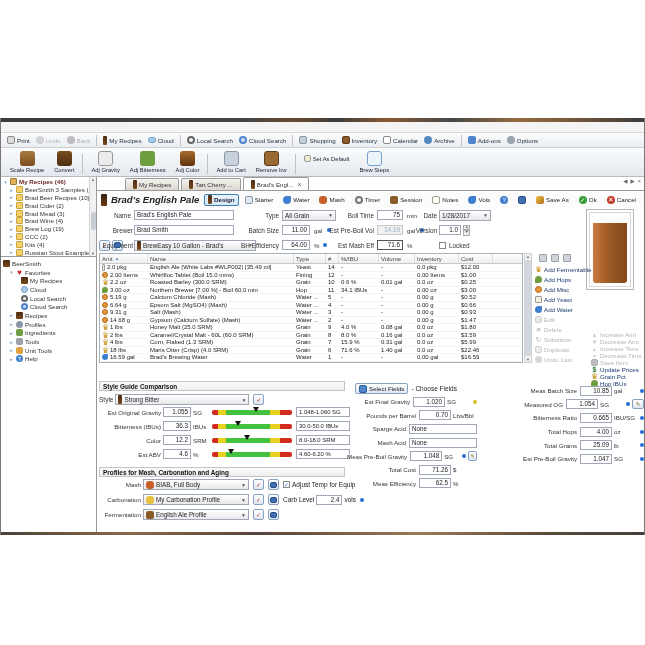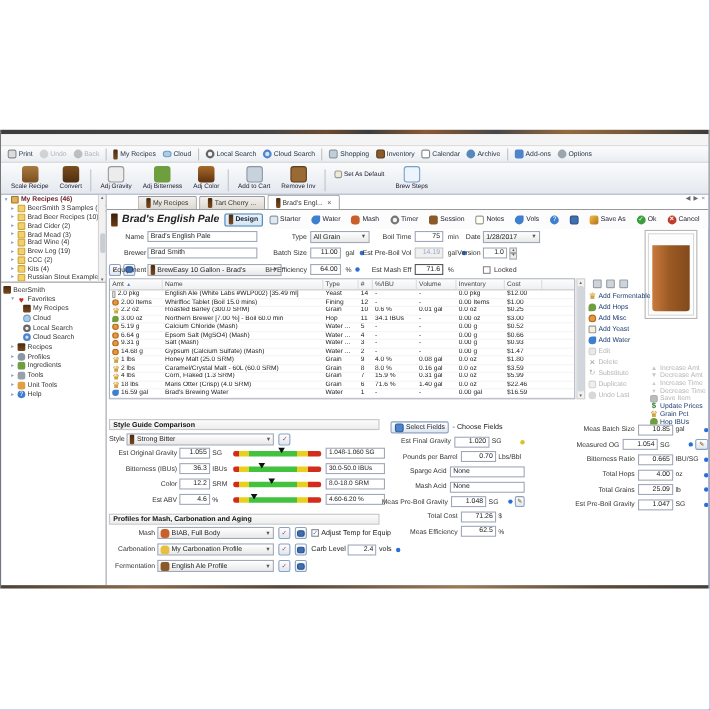--- a/index.html
+++ b/index.html
@@ -76,21 +76,21 @@
   .i-duplicate{background:#d5dde5;border:1px solid #99a;}
   .i-up{background:none;}.i-up::before{content:"▲";color:#3a9e3a;font-size:6px;}
   .i-down{background:none;}.i-down::before{content:"▼";color:#3a9e3a;font-size:6px;}
   .i-up2{background:none;}.i-up2::before{content:"▲";color:#888;font-size:5px;}
   .i-down2{background:none;}.i-down2::before{content:"▼";color:#888;font-size:5px;}
   .i-save{background:#4f6fb0;border:1px solid #30518a;}
   .i-dollar{background:none;}.i-dollar::before{content:"$";color:#2a7a2a;font-size:7px;font-weight:bold;}
   .i-selectfields{background:#4f83cc;border:1px solid #2f5f9a;}
   .i-carb{background:#e8c040;border-radius:40%;}
   
-  .main{position:absolute;top:59px;bottom:3px;left:0;right:0;display:flex;background:#1d4ed8;}
+  .main{position:absolute;top:59px;bottom:3px;left:0;right:0;display:flex;background:#c4b5fd;}
   .sidebar{width:96px;flex:none;border-right:1px solid #9a9a9a;background:#fff;display:flex;flex-direction:column;}
   .tree1{height:80px;border-bottom:1px solid #9a9a9a;position:relative;overflow:hidden;padding-top:1px;}
   .tree2{flex:1;padding-top:2px;}
   .trow{display:flex;align-items:center;gap:2px;height:7.8px;white-space:nowrap;overflow:hidden;font-size:6.2px;color:#333;}
   .tree2 .trow{height:8.7px;}
   .trow.root{color:#6b1f1f;font-weight:bold;}
   .exp{color:#7aa0c8;font-size:5px;width:5px;flex:none;text-align:center;}
   .tree1 .ico,.tree2 .ico{width:7px;height:7px;}
   .tscroll{position:absolute;right:0;top:0;bottom:0;width:7px;background:#f1f1f1;border-left:1px solid #d5d5d5;font-size:4px;color:#666;display:flex;flex-direction:column;justify-content:space-between;align-items:center;}
   .thumb{width:5px;height:18px;background:#c8cdd4;border-radius:2px;margin-top:8px;}

